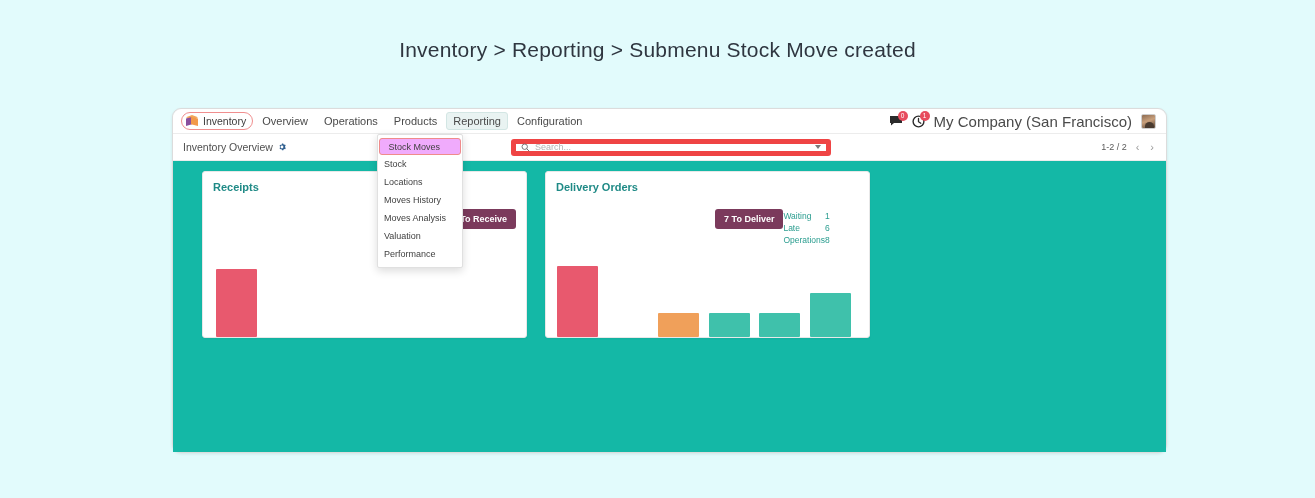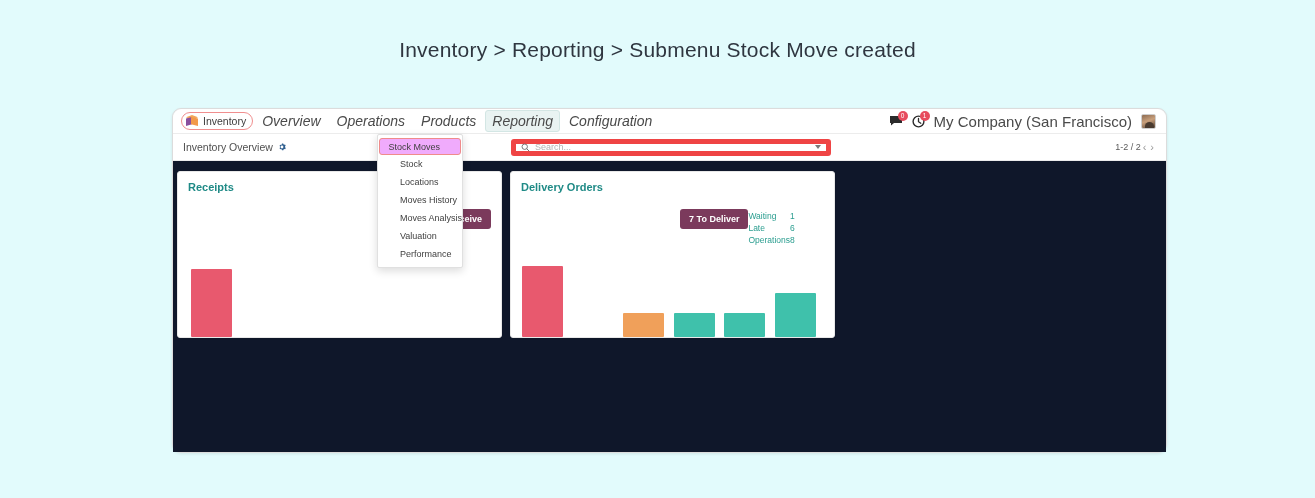--- a/index.html
+++ b/index.html
@@ -76,28 +76,27 @@
   .brand-icon .cube-t {
     position:absolute; left:0; top:0px;
     width:12px; height:5px; background:#f2a65a;
     clip-path: polygon(50% 0, 100% 45%, 50% 100%, 0 45%);
   }
   .brand-label {
     font-size: 10.5px;
     color: #3c3c3c;
   }
   .menu-item {
-    font-size: 14px;
+    font-size: 11px;
     color: #4a4a4a;
     padding: 3px 7px;
     border-radius: 3px;
     margin-left: 2px;
     white-space: nowrap;
     cursor: pointer;
-    font-style: italic;
   }
   .menu-item.active {
     background: #e9f3f2;
     border: 1px solid #d3e6e4;
     padding: 2px 6px;
   }
   .menubar-right {
     margin-left: auto;
     display: flex;
     align-items: center;
@@ -174,35 +173,36 @@
   .caret-down {
     width:0;height:0;
     border-left:3px solid transparent;
     border-right:3px solid transparent;
     border-top:4px solid #7a7a7a;
   }
   .pager {
     margin-left: auto;
     display: flex;
     align-items: center;
+    gap: 7px;
   }
   .pager-count { font-size: 9px; color: #5a5a5a; }
   .pager-btn {
     font-size: 11px; color: #9a9a9a;
     line-height: 1;
     cursor: pointer;
     padding: 0 2px;
   }
 
   
   .kanban {
-    padding: 10px 4px;
-    display: flex;
-    gap: 8px;
-    background: #0f172a;
+    padding: 10px 29px;
+    display: flex;
+    gap: 18px;
+    background: #14b8a6;
     height: 291px;
     align-items: flex-start;
   }
   .card {
     width: 325px;
     background: #ffffff;
     border: 1px solid #e8e8e8;
     border-radius: 3px;
     box-shadow: 0 1px 2px rgba(0,0,0,0.05);
     padding: 9px 10px 0 10px;
@@ -272,21 +272,21 @@
     background: #ffffff;
     border: 1px solid #e0e0e0;
     border-radius: 2px;
     box-shadow: 0 3px 8px rgba(0,0,0,0.14);
     padding: 3px 0 4px 0;
     z-index: 50;
   }
   .dd-item {
     font-size: 9px;
     color: #3f3f3f;
-    padding: 4px 22px;
+    padding: 4px 6px;
     white-space: nowrap;
     cursor: pointer;
   }
   .dd-item.highlight {
     border: 1.5px solid #ef8b8b;
     border-radius: 3px;
     padding: 2.5px 8.5px;
     margin: 0 1px;
     background: #f0abfc;
   }

